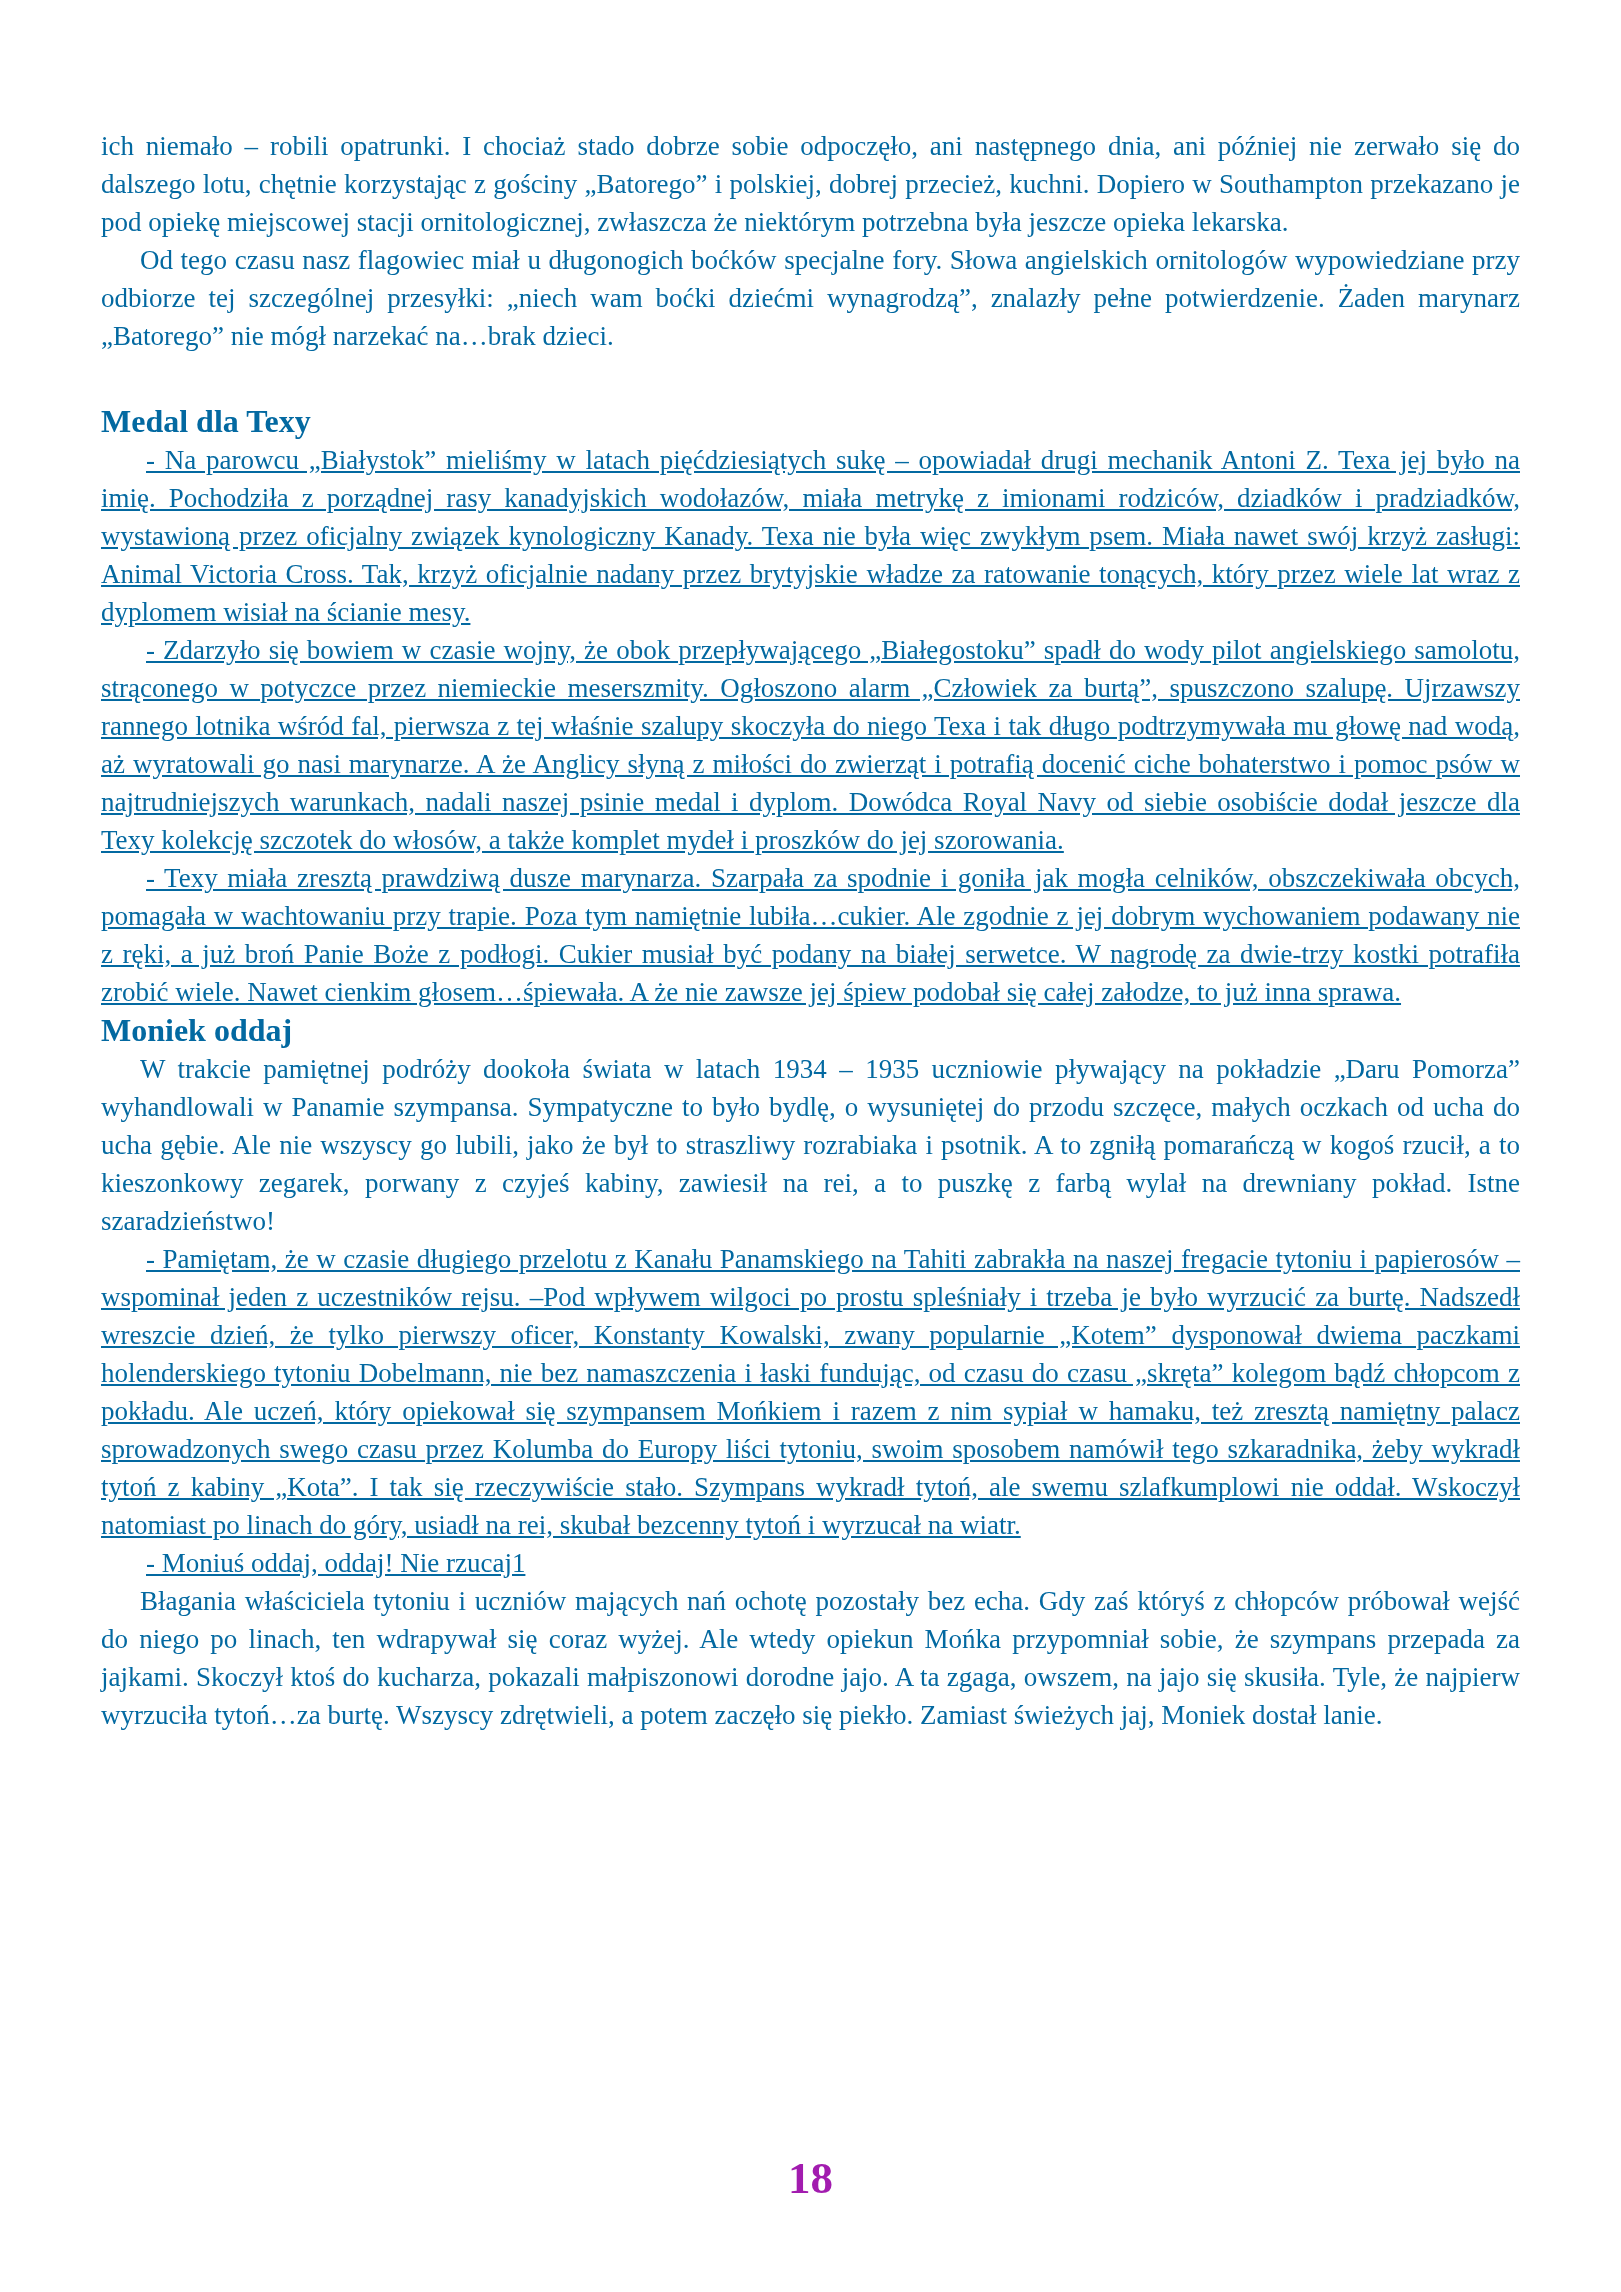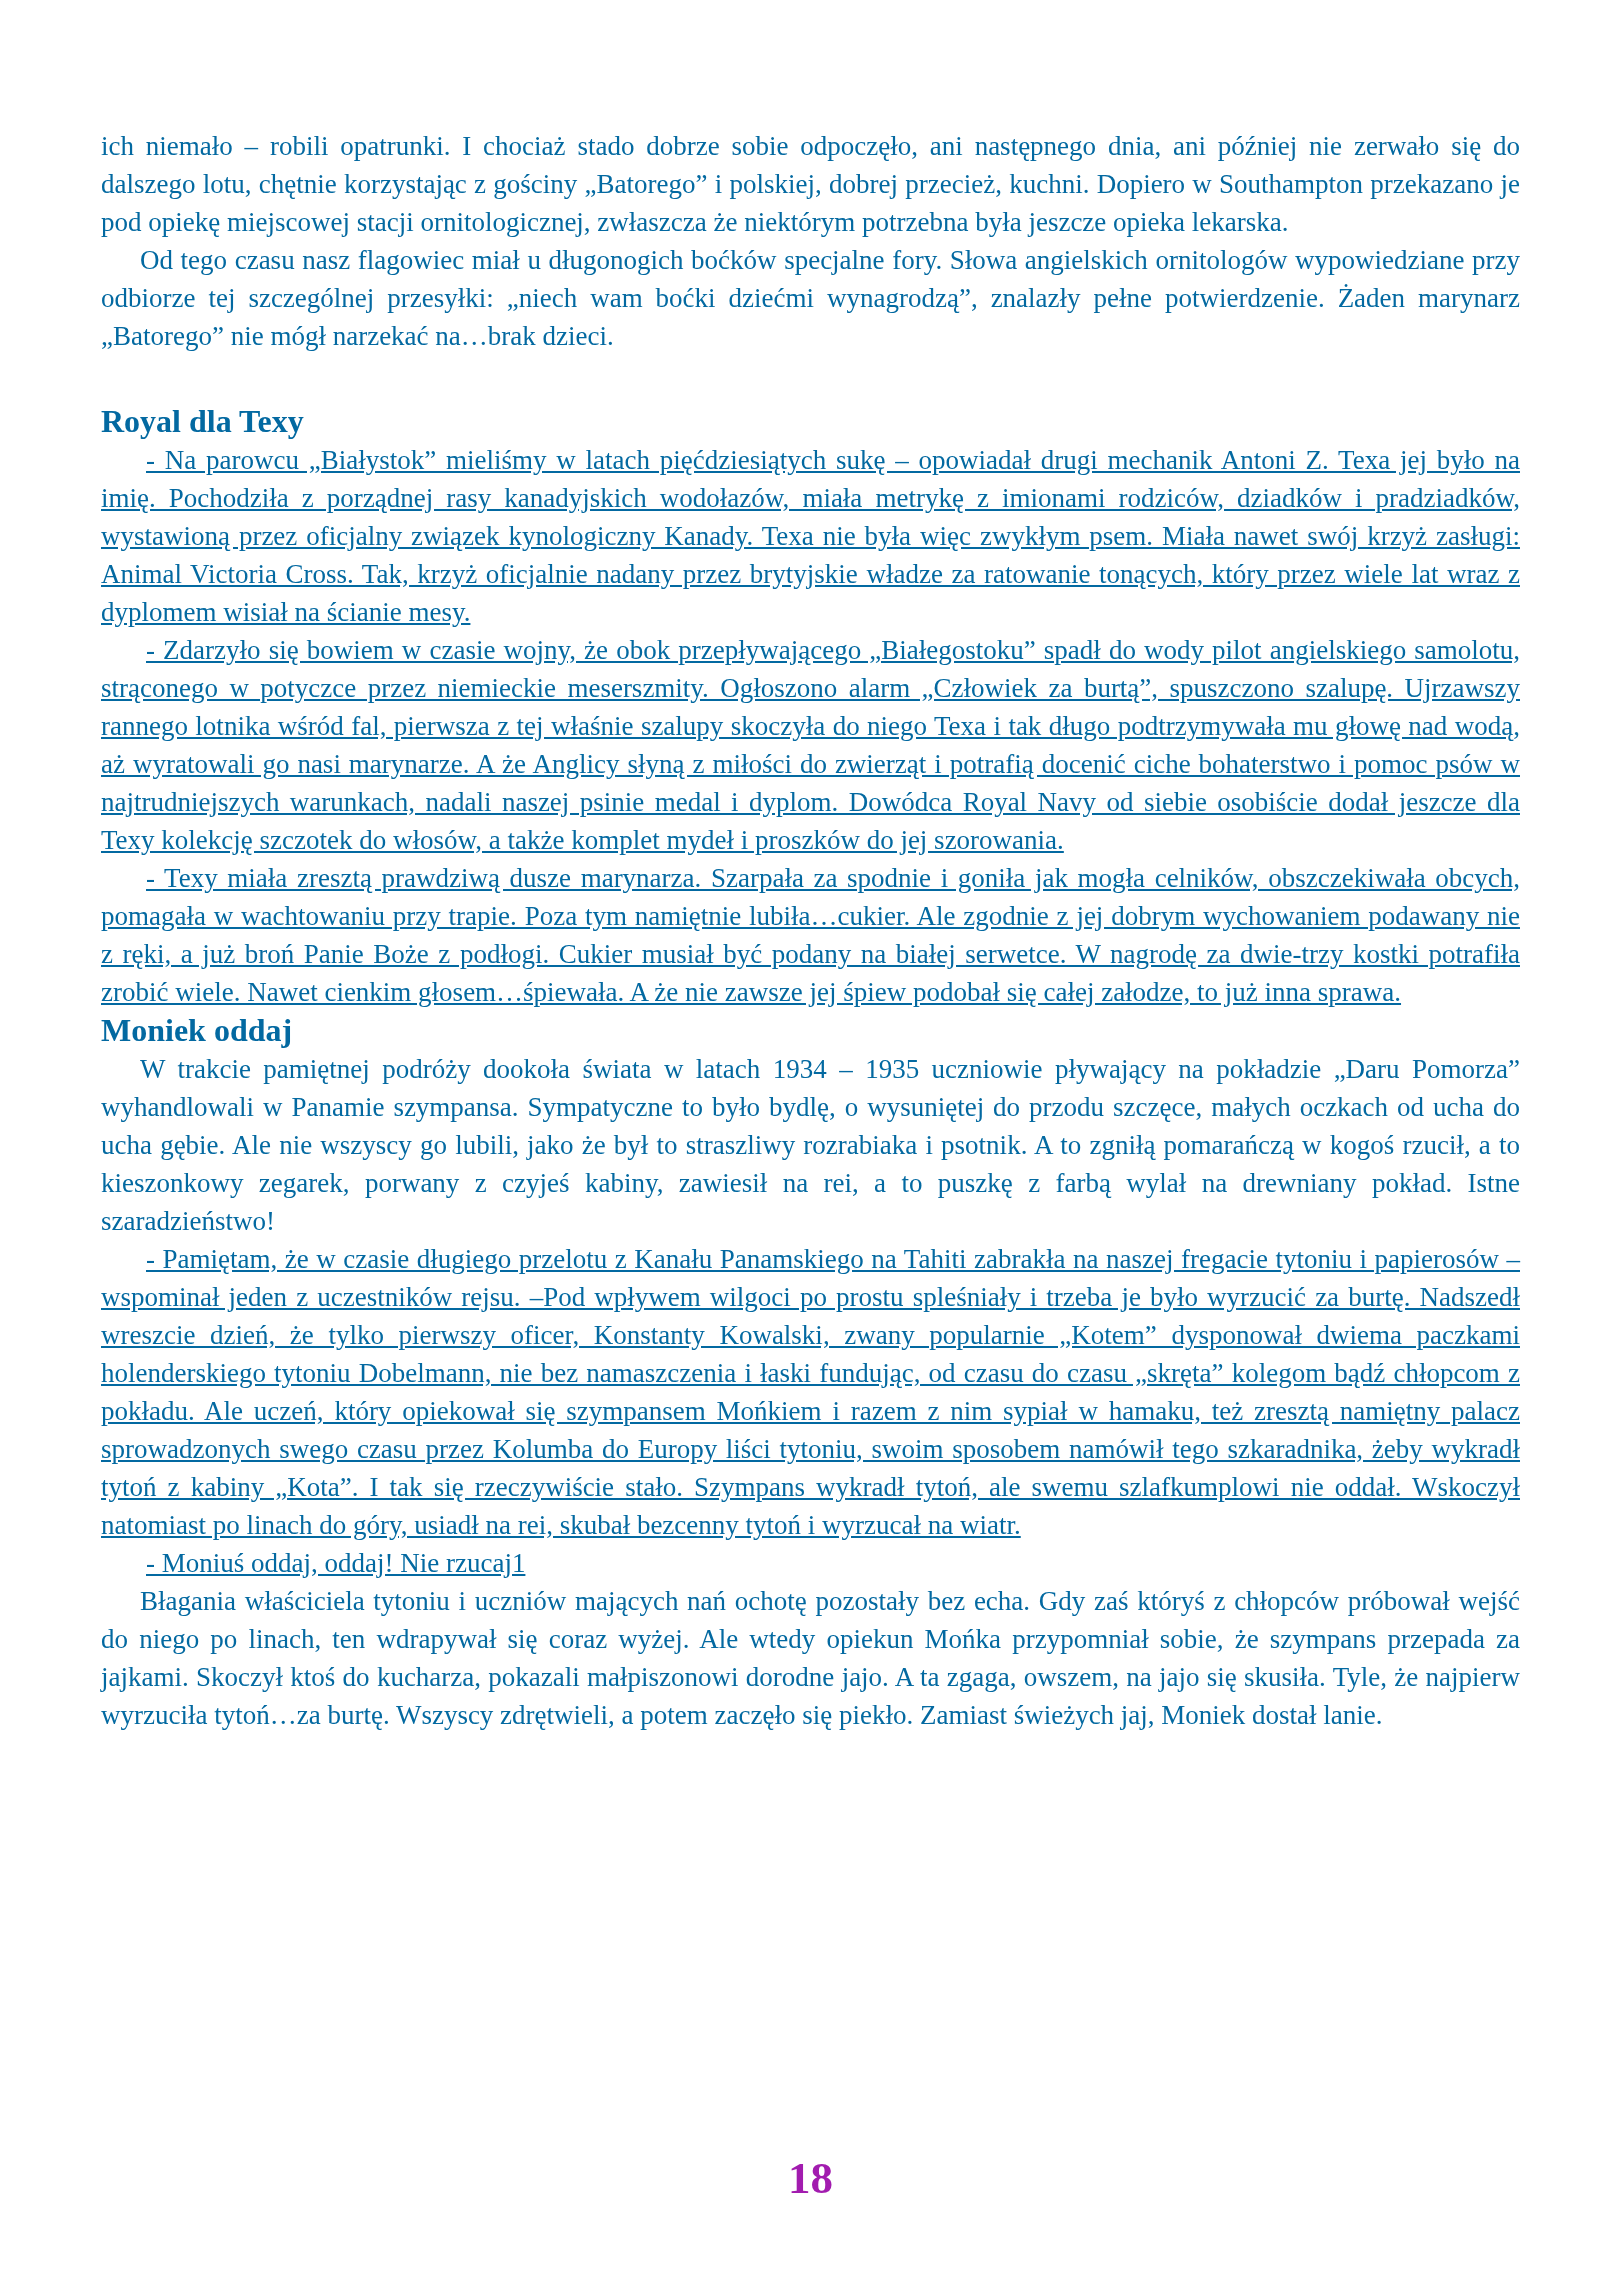--- a/index.html
+++ b/index.html
@@ -21,21 +21,21 @@
     font-family: "Liberation Serif", serif; font-weight: bold; font-size: 45px; color: #a21caf;
   }
 </style>
 </head>
 <body>
 
 <div class="page">
   <p class="p noindent">ich niemało – robili opatrunki. I chociaż stado dobrze sobie odpoczęło, ani następnego dnia, ani później nie zerwało się do dalszego lotu, chętnie korzystając z gościny „Batorego” i polskiej, dobrej przecież, kuchni. Dopiero w Southampton przekazano je pod opiekę miejscowej stacji ornitologicznej, zwłaszcza że niektórym potrzebna była jeszcze opieka lekarska.</p>
   <p class="p">Od tego czasu nasz flagowiec miał u długonogich boćków specjalne fory. Słowa angielskich ornitologów wypowiedziane przy odbiorze tej szczególnej przesyłki: „niech wam boćki dziećmi wynagrodzą”, znalazły pełne potwierdzenie. Żaden marynarz „Batorego” nie mógł narzekać na…brak dzieci.</p>
 
-  <h2 class="h h1">Royal dla Texy</h2>
+  <h2 class="h h1">Medal dla Texy</h2>
   <p class="p dash">- Na parowcu „Białystok” mieliśmy w latach pięćdziesiątych sukę – opowiadał drugi mechanik Antoni Z. Texa jej było na imię. Pochodziła z porządnej rasy kanadyjskich wodołazów, miała metrykę z imionami rodziców, dziadków i pradziadków, wystawioną przez oficjalny związek kynologiczny Kanady. Texa nie była więc zwykłym psem. Miała nawet swój krzyż zasługi: Animal Victoria Cross. Tak, krzyż oficjalnie nadany przez brytyjskie władze za ratowanie tonących, który przez wiele lat wraz z dyplomem wisiał na ścianie mesy.</p>
   <p class="p dash">- Zdarzyło się bowiem w czasie wojny, że obok przepływającego „Białegostoku” spadł do wody pilot angielskiego samolotu, strąconego w potyczce przez niemieckie meserszmity. Ogłoszono alarm „Człowiek za burtą”, spuszczono szalupę. Ujrzawszy rannego lotnika wśród fal, pierwsza z tej właśnie szalupy skoczyła do niego Texa i tak długo podtrzymywała mu głowę nad wodą, aż wyratowali go nasi marynarze. A że Anglicy słyną z miłości do zwierząt i potrafią docenić ciche bohaterstwo i pomoc psów w najtrudniejszych warunkach, nadali naszej psinie medal i dyplom. Dowódca Royal Navy od siebie osobiście dodał jeszcze dla Texy kolekcję szczotek do włosów, a także komplet mydeł i proszków do jej szorowania.</p>
   <p class="p dash">- Texy miała zresztą prawdziwą dusze marynarza. Szarpała za spodnie i goniła jak mogła celników, obszczekiwała obcych, pomagała w wachtowaniu przy trapie. Poza tym namiętnie lubiła…cukier. Ale zgodnie z jej dobrym wychowaniem podawany nie z ręki, a już broń Panie Boże z podłogi. Cukier musiał być podany na białej serwetce. W nagrodę za dwie-trzy kostki potrafiła zrobić wiele. Nawet cienkim głosem…śpiewała. A że nie zawsze jej śpiew podobał się całej załodze, to już inna sprawa.</p>
 
   <h2 class="h h2">Moniek oddaj</h2>
   <p class="p">W trakcie pamiętnej podróży dookoła świata w latach 1934 – 1935 uczniowie pływający na pokładzie „Daru Pomorza” wyhandlowali w Panamie szympansa. Sympatyczne to było bydlę, o wysuniętej do przodu szczęce, małych oczkach od ucha do ucha gębie. Ale nie wszyscy go lubili, jako że był to straszliwy rozrabiaka i psotnik. A to zgniłą pomarańczą w kogoś rzucił, a to kieszonkowy zegarek, porwany z czyjeś kabiny, zawiesił na rei, a to puszkę z farbą wylał na drewniany pokład. Istne szaradzieństwo!</p>
   <p class="p dash">- Pamiętam, że w czasie długiego przelotu z Kanału Panamskiego na Tahiti zabrakła na naszej fregacie tytoniu i papierosów – wspominał jeden z uczestników rejsu. –Pod wpływem wilgoci po prostu spleśniały i trzeba je było wyrzucić za burtę. Nadszedł wreszcie dzień, że tylko pierwszy oficer, Konstanty Kowalski, zwany popularnie „Kotem” dysponował dwiema paczkami holenderskiego tytoniu Dobelmann, nie bez namaszczenia i łaski fundując, od czasu do czasu „skręta” kolegom bądź chłopcom z pokładu. Ale uczeń, który opiekował się szympansem Mońkiem i razem z nim sypiał w hamaku, też zresztą namiętny palacz sprowadzonych swego czasu przez Kolumba do Europy liści tytoniu, swoim sposobem namówił tego szkaradnika, żeby wykradł tytoń z kabiny „Kota”. I tak się rzeczywiście stało. Szympans wykradł tytoń, ale swemu szlafkumplowi nie oddał. Wskoczył natomiast po linach do góry, usiadł na rei, skubał bezcenny tytoń i wyrzucał na wiatr.</p>
   <p class="p dash">- Moniuś oddaj, oddaj! Nie rzucaj1</p>
   <p class="p">Błagania właściciela tytoniu i uczniów mających nań ochotę pozostały bez echa. Gdy zaś któryś z chłopców próbował wejść do niego po linach, ten wdrapywał się coraz wyżej. Ale wtedy opiekun Mońka przypomniał sobie, że szympans przepada za jajkami. Skoczył ktoś do kucharza, pokazali małpiszonowi dorodne jajo. A ta zgaga, owszem, na jajo się skusiła. Tyle, że najpierw wyrzuciła tytoń…za burtę. Wszyscy zdrętwieli, a potem zaczęło się piekło. Zamiast świeżych jaj, Moniek dostał lanie.</p>
 </div>

